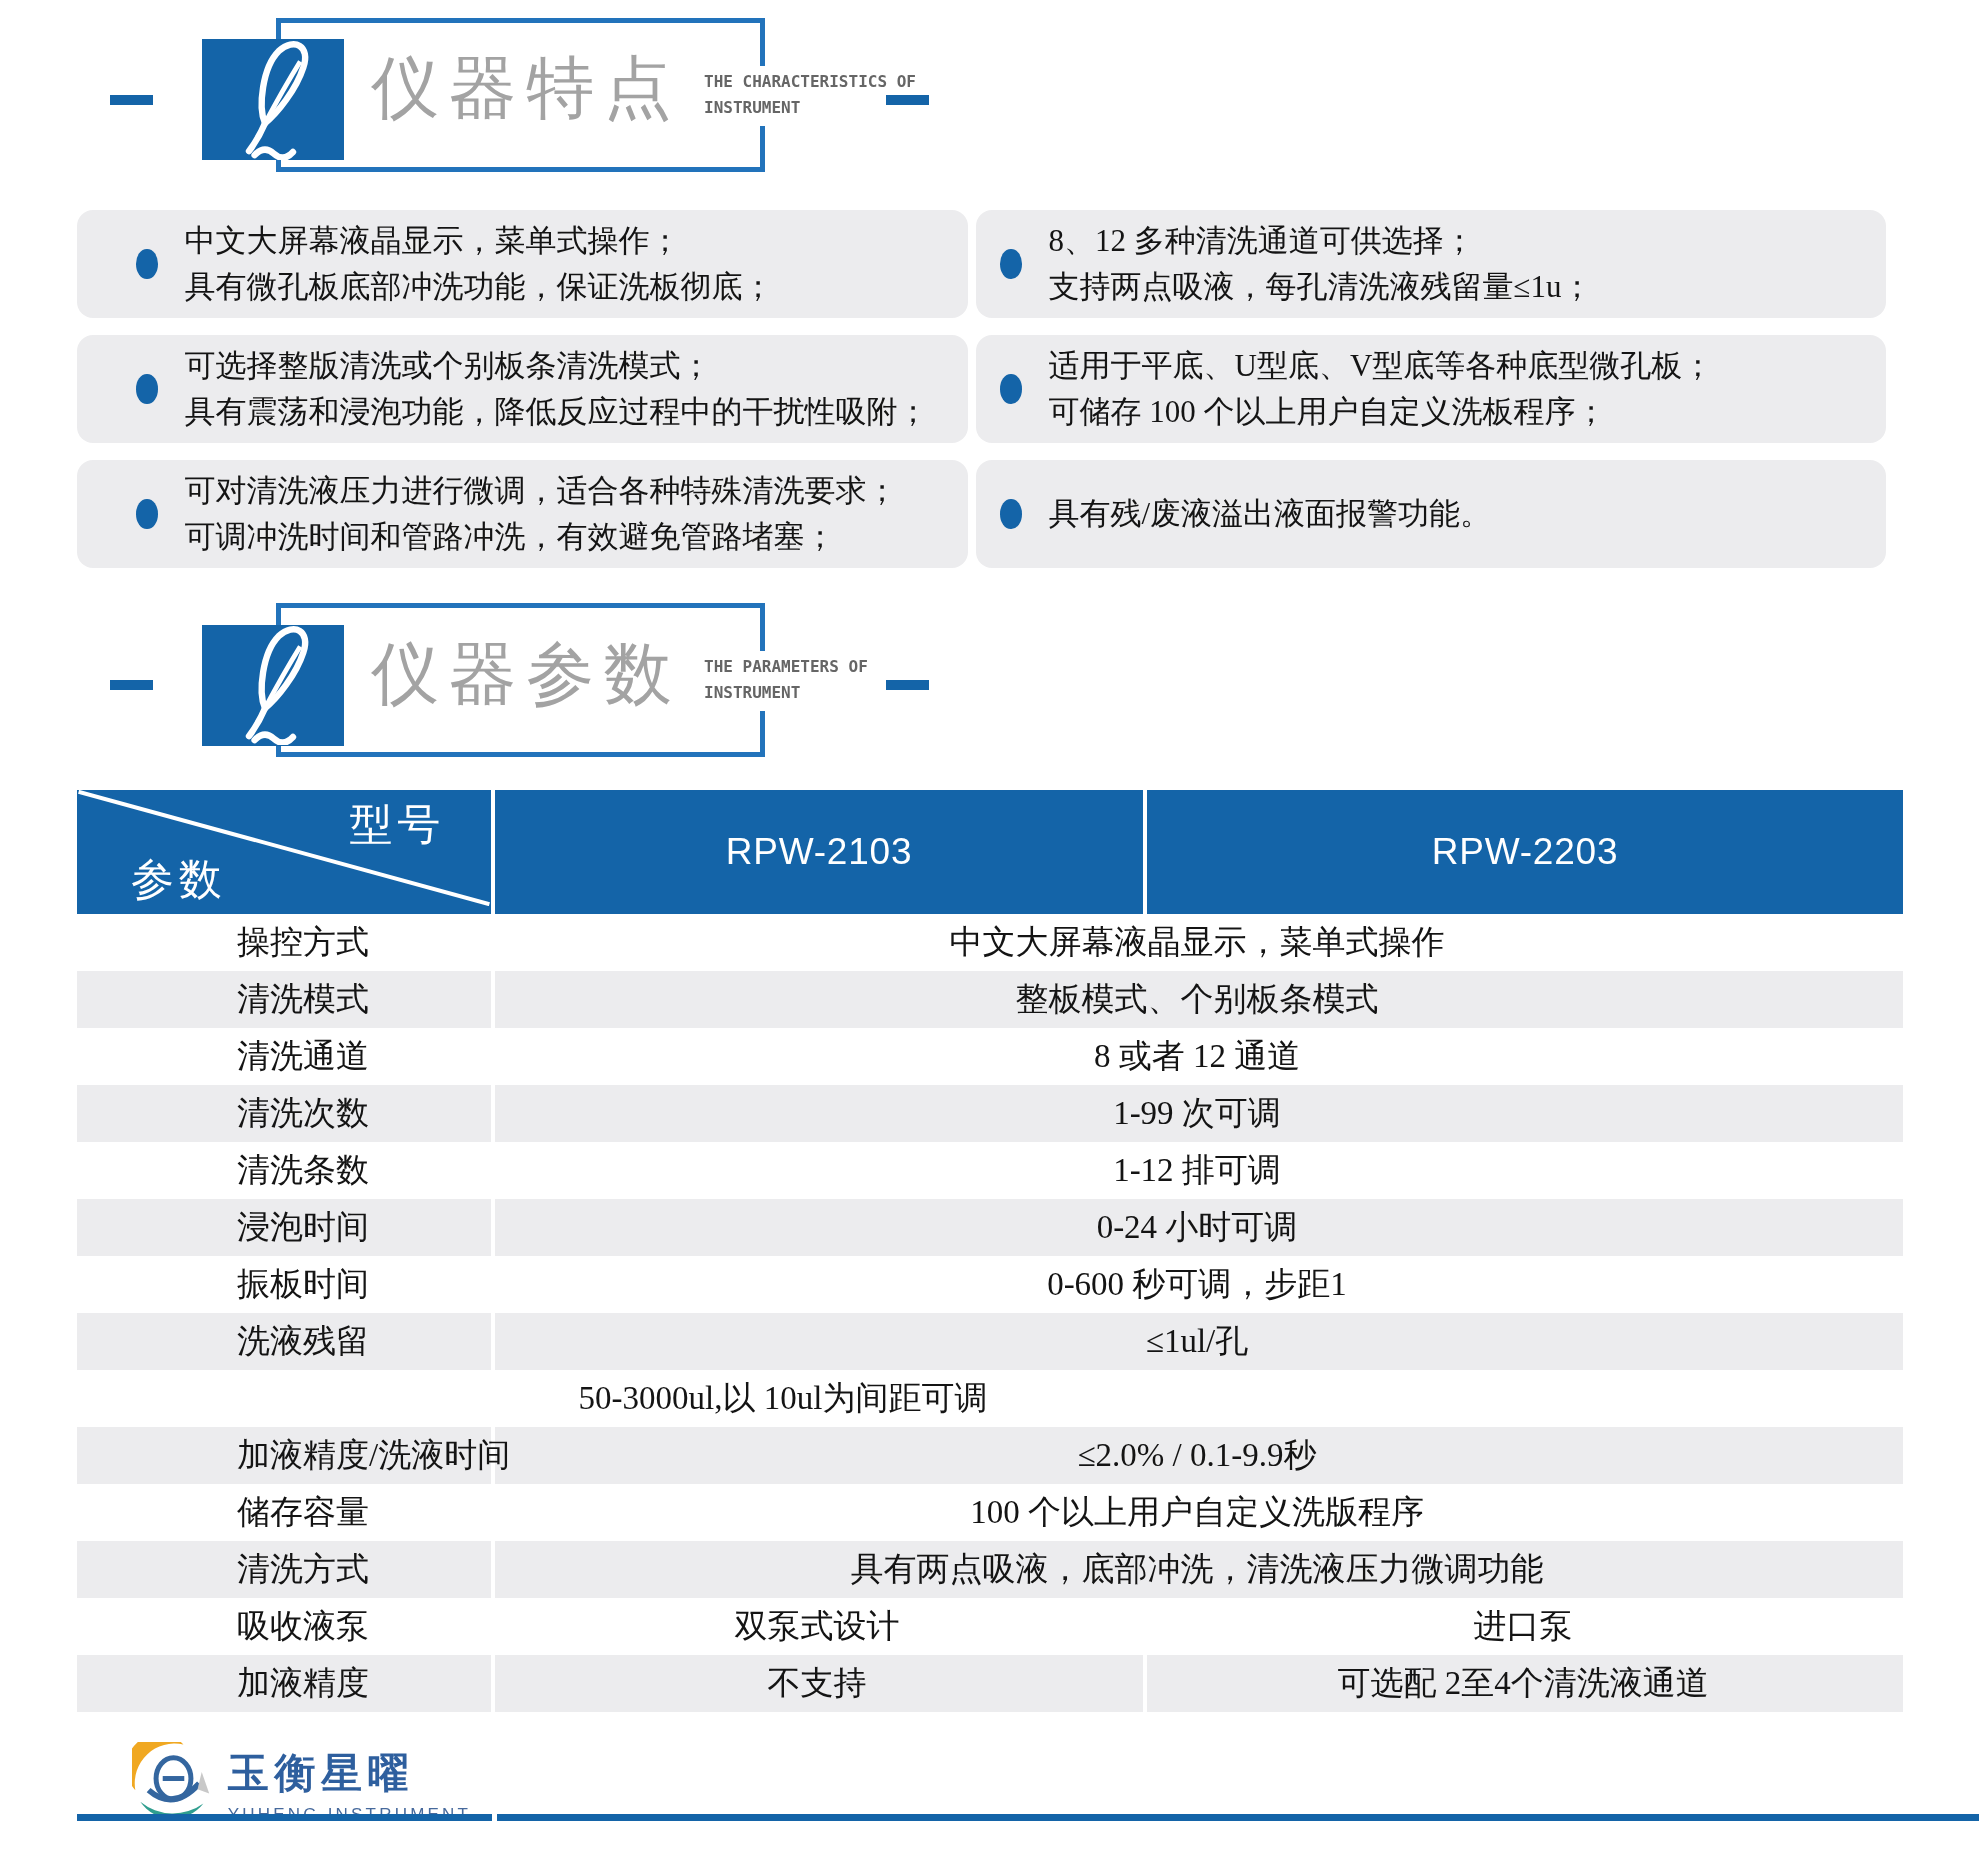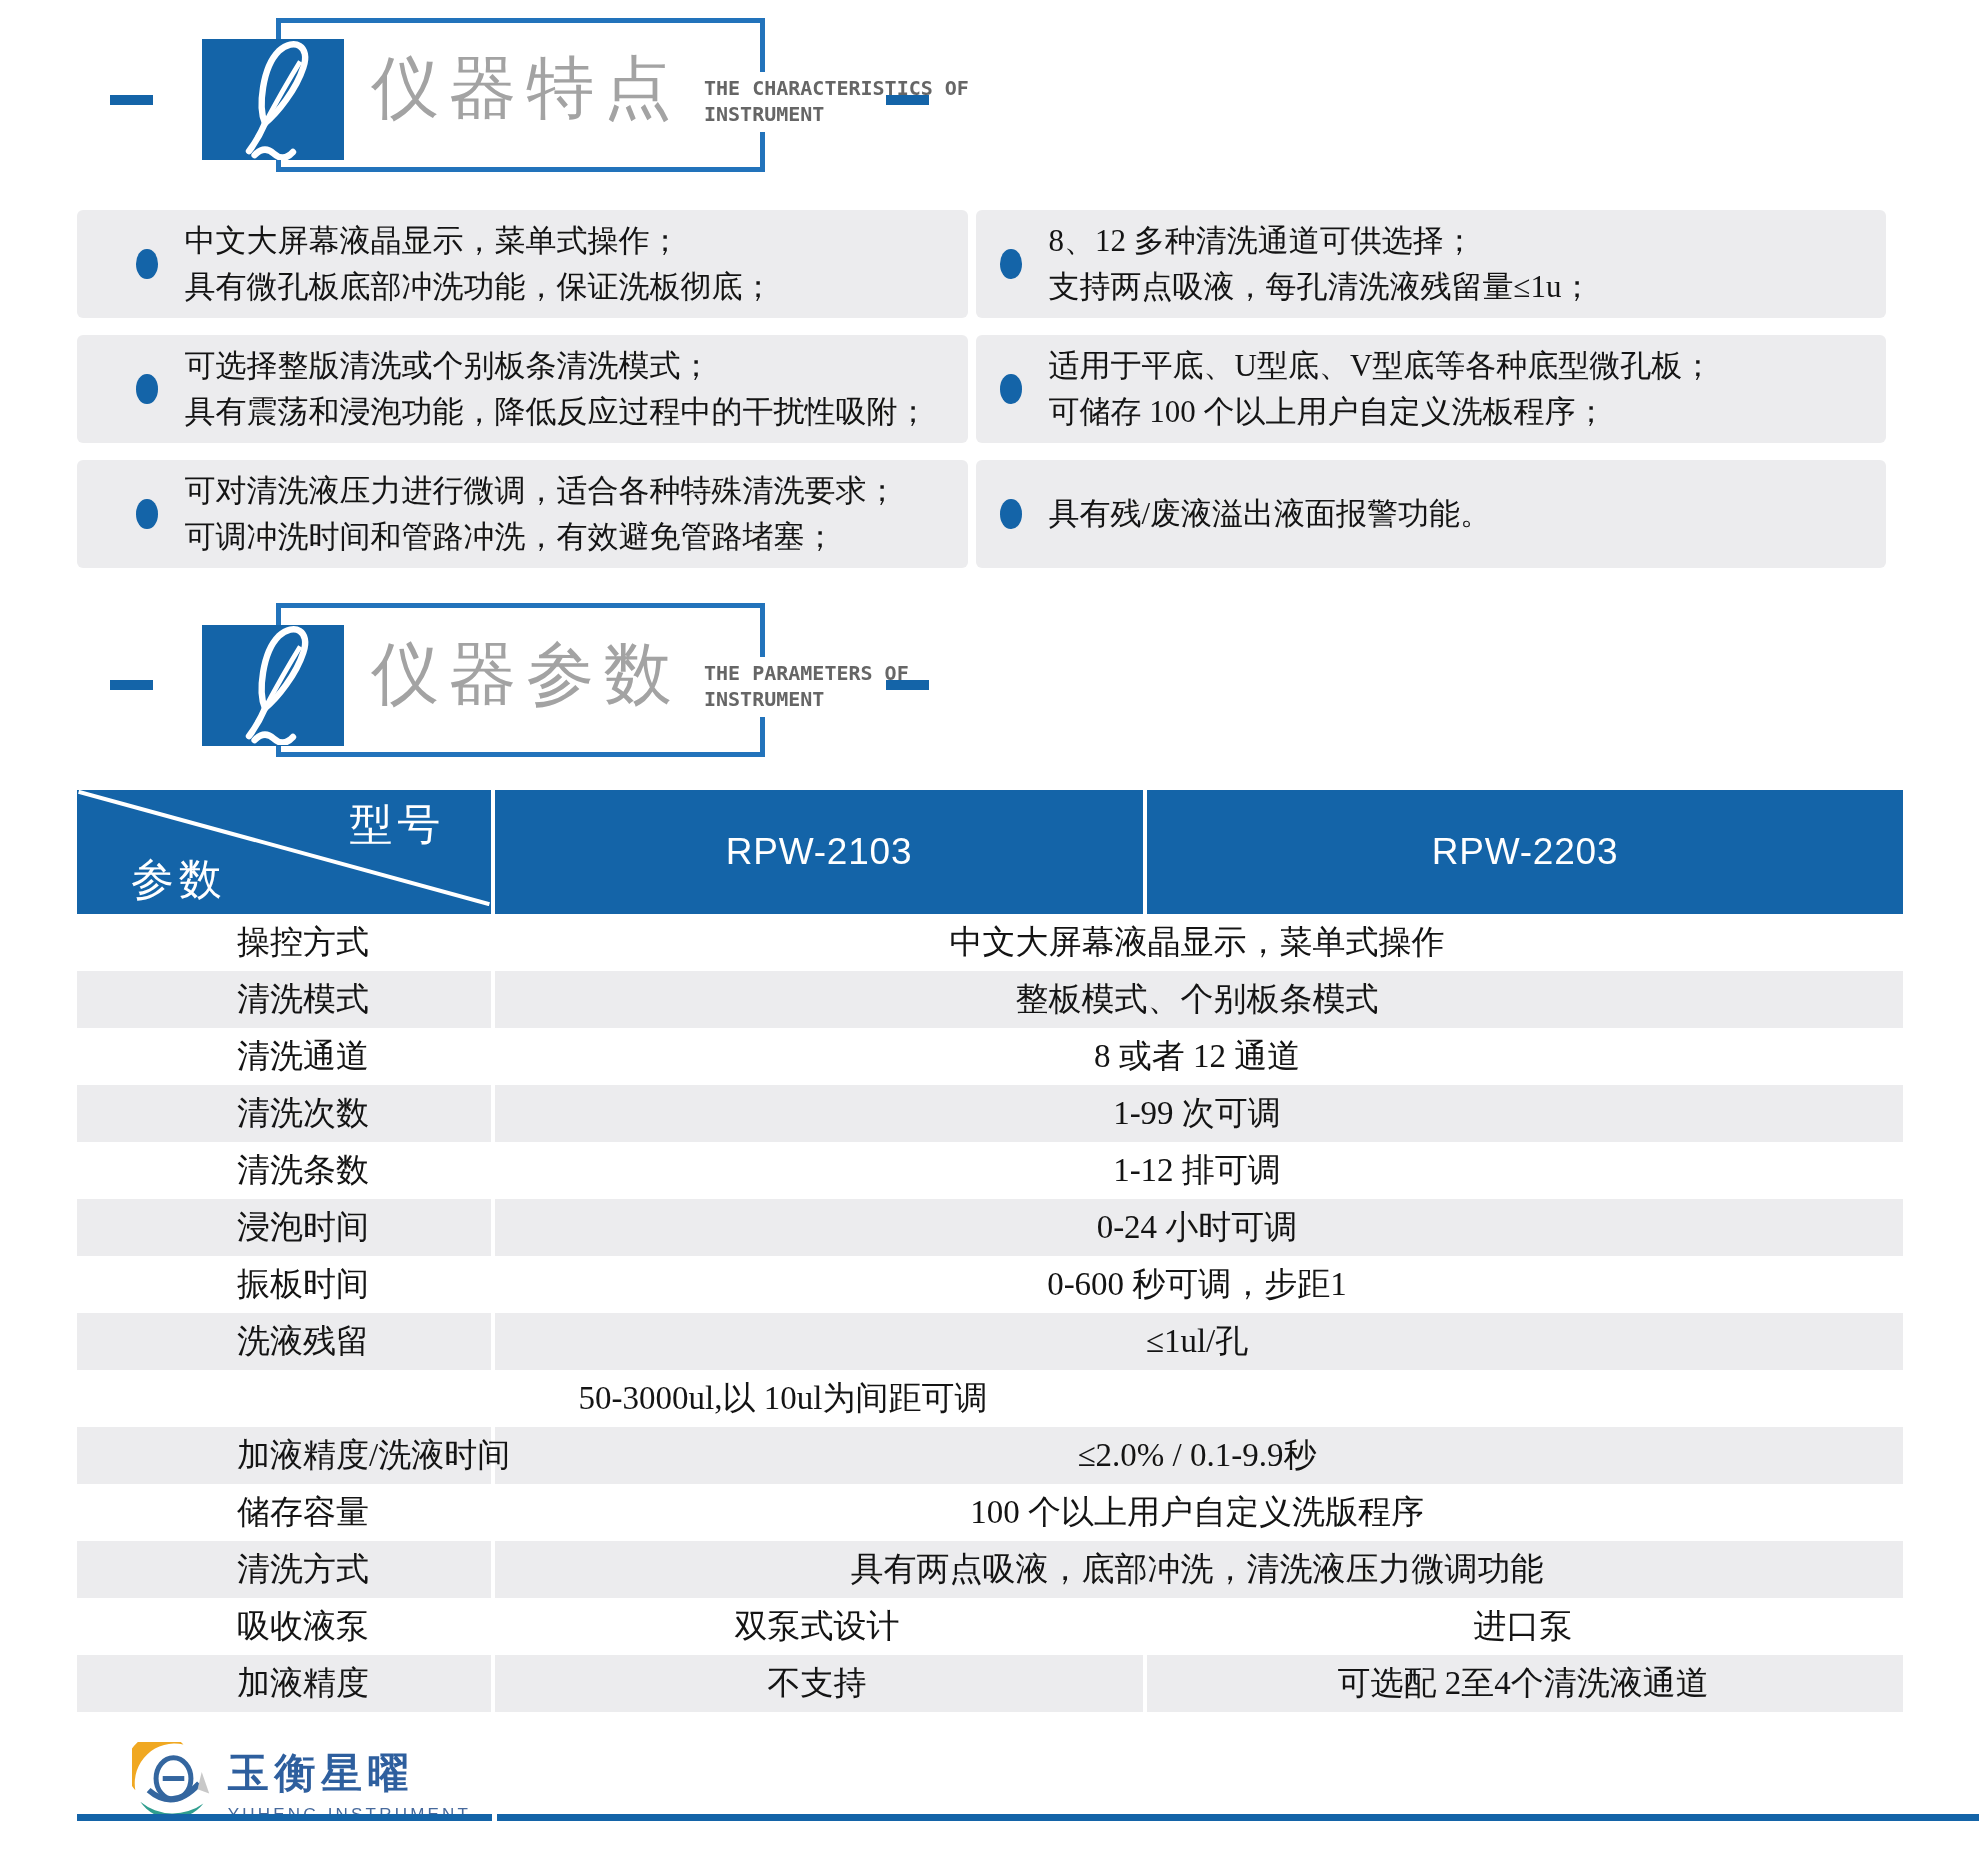--- a/index.html
+++ b/index.html
@@ -10,32 +10,32 @@
   .page{position:relative;width:1979px;height:1872px;background:#fff;overflow:hidden;
         font-family:"Liberation Serif",serif;color:var(--ink);}
 
   
   .sec-header{position:absolute;left:104px;width:926px;height:172px;}
   .hdr-rect{position:absolute;left:172px;top:0;width:479px;height:144px;border:5.6px solid var(--outline);}
   .hdr-square{position:absolute;left:98px;top:21.5px;width:142px;height:121px;background:var(--blue);
               display:flex;align-items:center;justify-content:center;}
   .hdr-title{position:absolute;left:267px;top:25.5px;font-size:68px;letter-spacing:9.6px;
              color:var(--titlegray);white-space:nowrap;}
-  .hdr-sub{position:absolute;left:592px;top:54px;background:#fff;padding:3.2px 8px 4.8px 8px;
-           font-family:"DejaVu Sans Mono",monospace;font-weight:bold;font-size:20px;
+  .hdr-sub{position:absolute;left:592px;top:48px;background:#fff;padding:3.2px 8px 4.8px 8px;
+           font-family:"DejaVu Sans Mono",monospace;font-weight:bold;font-size:16px;
            line-height:26px;color:var(--subgray);white-space:nowrap;}
   .dash{position:absolute;width:43px;height:10.4px;background:var(--blue);top:77px;}
   .dash.l{left:6.4px;} .dash.r{left:782px;}
 
   
   .features{position:absolute;left:77px;top:210px;width:1826px;}
   .f-col{position:absolute;top:0;display:flex;flex-direction:column;gap:17px;}
   .f-col.left{left:0;width:891px;}
   .f-col.right{left:899px;width:910px;justify-content:flex-end;}
-  .f-box{height:108px;background:var(--boxgray);border-radius:6px;display:flex;align-items:center;}
+  .f-box{height:108px;background:var(--boxgray);border-radius:16px;display:flex;align-items:center;}
   .f-bullet{flex:none;width:21.5px;height:29.5px;border-radius:50%;background:var(--blue);
             margin:0 27px 0 59px;}
   .f-col.right .f-bullet{margin-left:24px;}
   .f-text{font-size:31px;line-height:46px;color:var(--ink);white-space:nowrap;}
 
   
   .spec-table{position:absolute;left:77px;top:790px;width:1826px;font-size:33px;}
   .t-head{display:flex;height:124px;color:#fff;}
   .t-corner{position:relative;width:414px;background:var(--blue);margin-right:4px;}
   .t-corner svg{position:absolute;left:0;top:0;}

